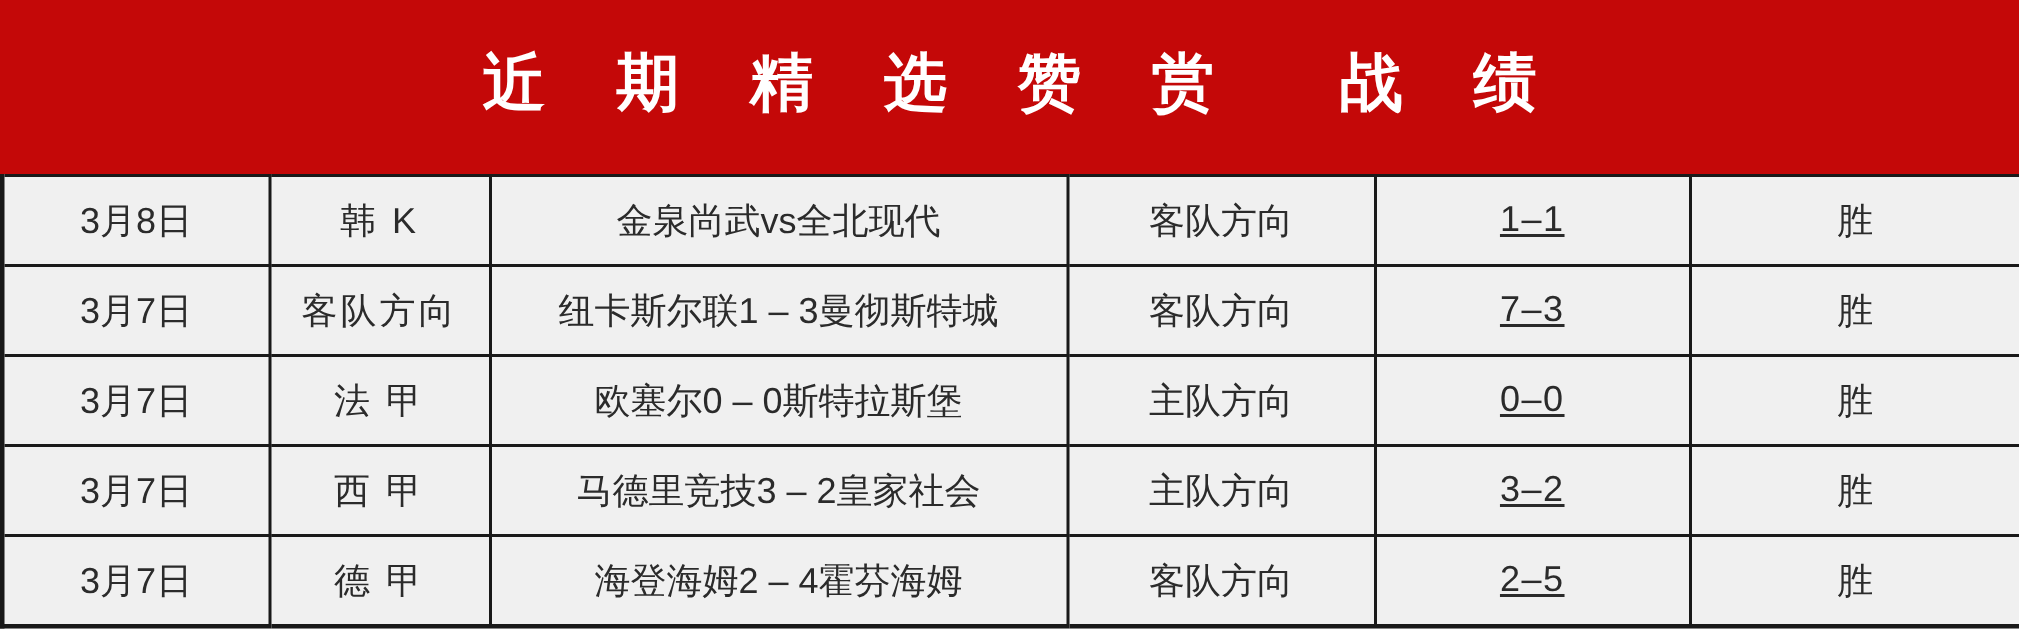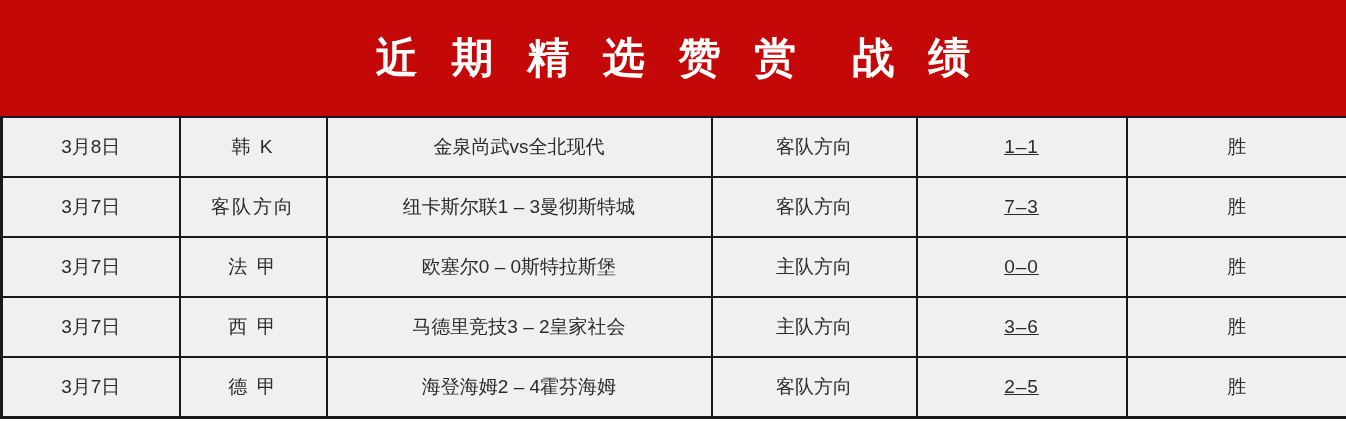--- a/index.html
+++ b/index.html
@@ -29,38 +29,38 @@
     box-sizing: border-box;
   }
   .banner-title {
     color: #ffffff;
     font-size: 42px;
     font-weight: bold;
     letter-spacing: 11px;
     text-indent: 11px;
     line-height: 1;
     white-space: pre;
-    font-family: Liberation Sans, sans-serif;
+    font-family: Liberation Mono, monospace;
   }
   
   .results-table {
     border-collapse: collapse;
     table-layout: fixed;
     width: 1346px;
     background: #f0f0f0;
   }
   .results-table td {
     border: 2px solid #191919;
     background: #f0f0f0;
     height: 60px;
     padding: 0 4px;
     text-align: center;
     vertical-align: middle;
     color: #2b2b2b;
-    font-size: 19px;
+    font-size: 24px;
     font-weight: normal;
     white-space: nowrap;
     overflow: hidden;
     box-sizing: border-box;
     font-family: "Liberation Sans", "DejaVu Sans", sans-serif;
   }
   .results-table tr:last-child td {
     border-bottom-width: 3px;
   }
   .results-table td:first-child {
@@ -126,21 +126,21 @@
         <td class="cell-dir">主队方向</td>
         <td class="cell-score">0–0</td>
         <td class="cell-result">胜</td>
       </tr>
 
       <tr>
         <td class="cell-date">3月7日</td>
         <td class="cell-league">西 甲</td>
         <td class="cell-match">马德里竞技3 – 2皇家社会</td>
         <td class="cell-dir">主队方向</td>
-        <td class="cell-score">3–6</td>
+        <td class="cell-score">3–2</td>
         <td class="cell-result">胜</td>
       </tr>
 
       <tr>
         <td class="cell-date">3月7日</td>
         <td class="cell-league">德 甲</td>
         <td class="cell-match">海登海姆2 – 4霍芬海姆</td>
         <td class="cell-dir">客队方向</td>
         <td class="cell-score">2–5</td>
         <td class="cell-result">胜</td>

